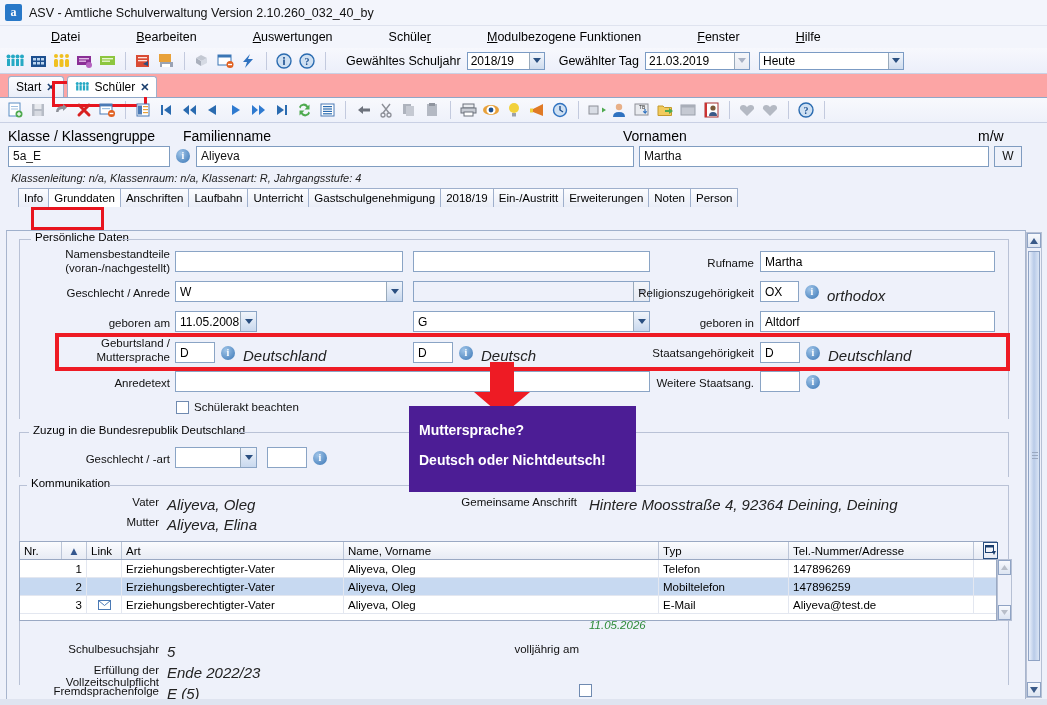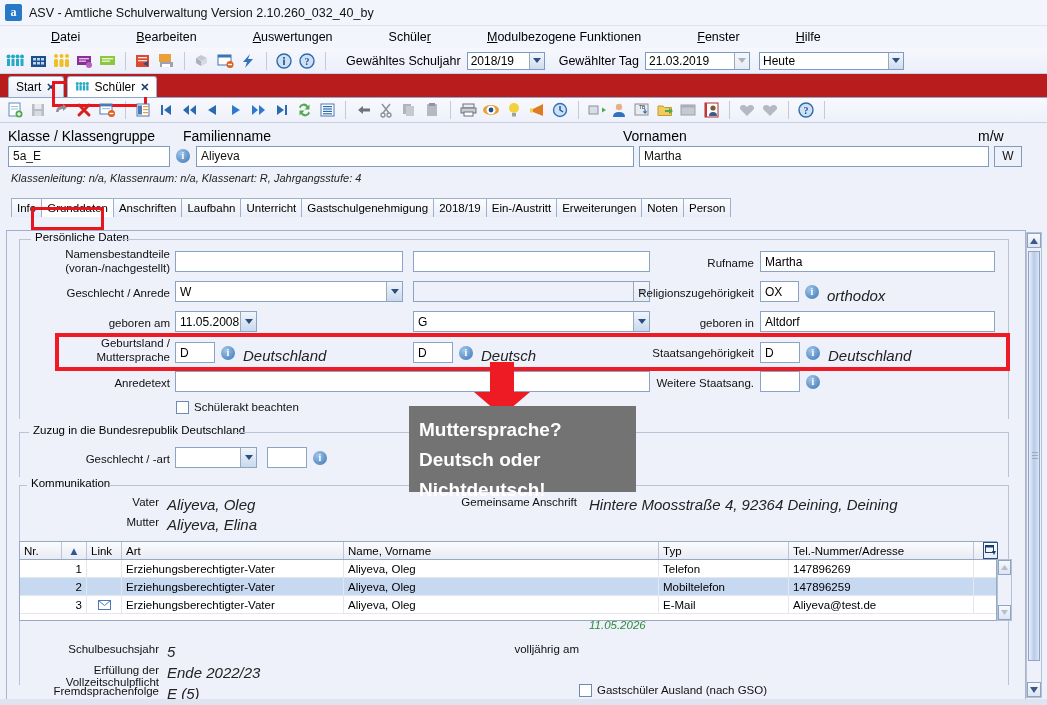--- a/index.html
+++ b/index.html
@@ -48,21 +48,21 @@
     width:15px; height:16px; margin-left:auto; background:linear-gradient(#f2f6fc,#cfdcee);
     border-left:1px solid #9ab; display:flex; align-items:center; justify-content:center;
   }
   .combo .arrowbtn.dis { background:linear-gradient(#f6f7fa,#e8ebf2); }
   .caret { width:0;height:0;border-left:4px solid transparent;border-right:4px solid transparent;border-top:5px solid #2a4f80; }
   .caret.dis { border-top-color:#a9b2c4; }
 
   
   .tabstrip {
     height:24px; display:flex; align-items:flex-end; padding-left:8px;
-    background:#b91c1c; border-bottom:1px solid #8fa7c8;
+    background:#fca5a5; border-bottom:1px solid #8fa7c8;
   }
   .wtab {
     height:21px; display:flex; align-items:center; gap:5px;
     padding:0 7px; margin-right:3px; font-size:12px;
     background:linear-gradient(#fdfdff,#eaeef8);
     border:1px solid #9fb0cc; border-bottom:none;
     border-radius:3px 3px 0 0;
   }
   .wtab.active { background:#fff; position:relative; z-index:2; }
   .wtab .x { color:#1b3f6e; font-weight:bold; font-size:11px; }
@@ -85,21 +85,21 @@
   }
   .infoicon {
     width:14px;height:14px;border-radius:50%;
     background:radial-gradient(circle at 35% 30%, #9fc4e8, #3a76b5);
     color:#fff;font-size:10px;font-weight:bold;line-height:14px;text-align:center;
     font-family:"Liberation Serif", serif; display:inline-block;
   }
   .subinfo { font-size:11px; font-style:italic; color:#222; padding:4px 0 0 3px; }
 
   
-  .ctabs { display:flex; padding-left:11px; margin-top:14px; position:relative; }
+  .ctabs { display:flex; padding-left:18px; margin-top:4px; position:relative; }
   .ctab {
     height:19px; padding:0 5px; font-size:11.5px; line-height:19px;
     background:linear-gradient(#fcfdff,#e9edf7);
     border:1px solid #9fb0cc; border-bottom:none; margin-right:-1px;
   }
   .ctab.active { background:#fff; position:relative; z-index:3; }
 
   
   .panel {
     position:absolute; left:6px; top:230px; width:1020px; height:470px;
@@ -120,22 +120,22 @@
   .cb.disabled { background:#eef1fa; }
   .cb.disabled .btn { background:linear-gradient(#f4f6fa,#e7ebf3); }
 
   .chk { position:absolute; width:13px; height:13px; border:1px solid #6f8ab0; background:#fff; }
 
   
   .redbox { position:absolute; border:4px solid #ee1b24; pointer-events:none; }
 
   
   .callout {
-    position:absolute; background:#737373; color:#fff;
-    font-weight:bold; font-size:19px; padding:9px 10px;
+    position:absolute; background:#4c1d95; color:#fff;
+    font-weight:bold; font-size:14px; padding:9px 10px;
     line-height:30px;
   }
   .arrow { position:absolute; }
 
   
   .tbl { position:absolute; background:#fff; border:1px solid #9aa9c3; }
   .thead { display:flex; height:18px; background:linear-gradient(#fbfcfe,#e7ebf4); border-bottom:1px solid #9aa9c3; }
   .th { font-size:11.5px; padding:1px 4px; border-right:1px solid #bcc6d8; display:flex; align-items:center; overflow:hidden; white-space:nowrap; }
   .trow { display:flex; height:18px; border-bottom:1px solid #e3e7f0; }
   .trow.sel { background:#c7d9f1; }
@@ -780,21 +780,20 @@
     <div class="flabel" style="left:400px; top:412px; width:172px;">volljährig am</div>
     <div class="fvalg" style="left:582px; top:388px;">11.05.2026</div>
 
     <div class="flabel" style="left:0px; top:433px; width:152px;">Erfüllung der Vollzeitschulpflicht</div>
     <div class="fval" style="left:160px; top:433px;">Ende 2022/23</div>
 
     <div class="flabel" style="left:30px; top:454px; width:122px;">Fremdsprachenfolge</div>
     <div class="fval" style="left:160px; top:454px;">E (5)</div>
 
     <div class="chk" style="left:572px; top:453px;"></div>
-    <div class="flabel" style="left:590px; top:453px; width:260px; text-align:left;">Gastschüler Ausland (nach GSO)</div>
 
   </div>
 
   <div class="vscroll" style="left:1026px; top:232px; width:16px; height:466px;">
     <div class="vsbtn" style="top:0;">
       <svg width="8" height="6" viewBox="0 0 8 6">
           <path d="M4 0 L8 6 L0 6 z" fill="#3a5a88"></path>
         </svg>
     </div>
     <div class="vsthumb" style="top:18px; height:410px;">

